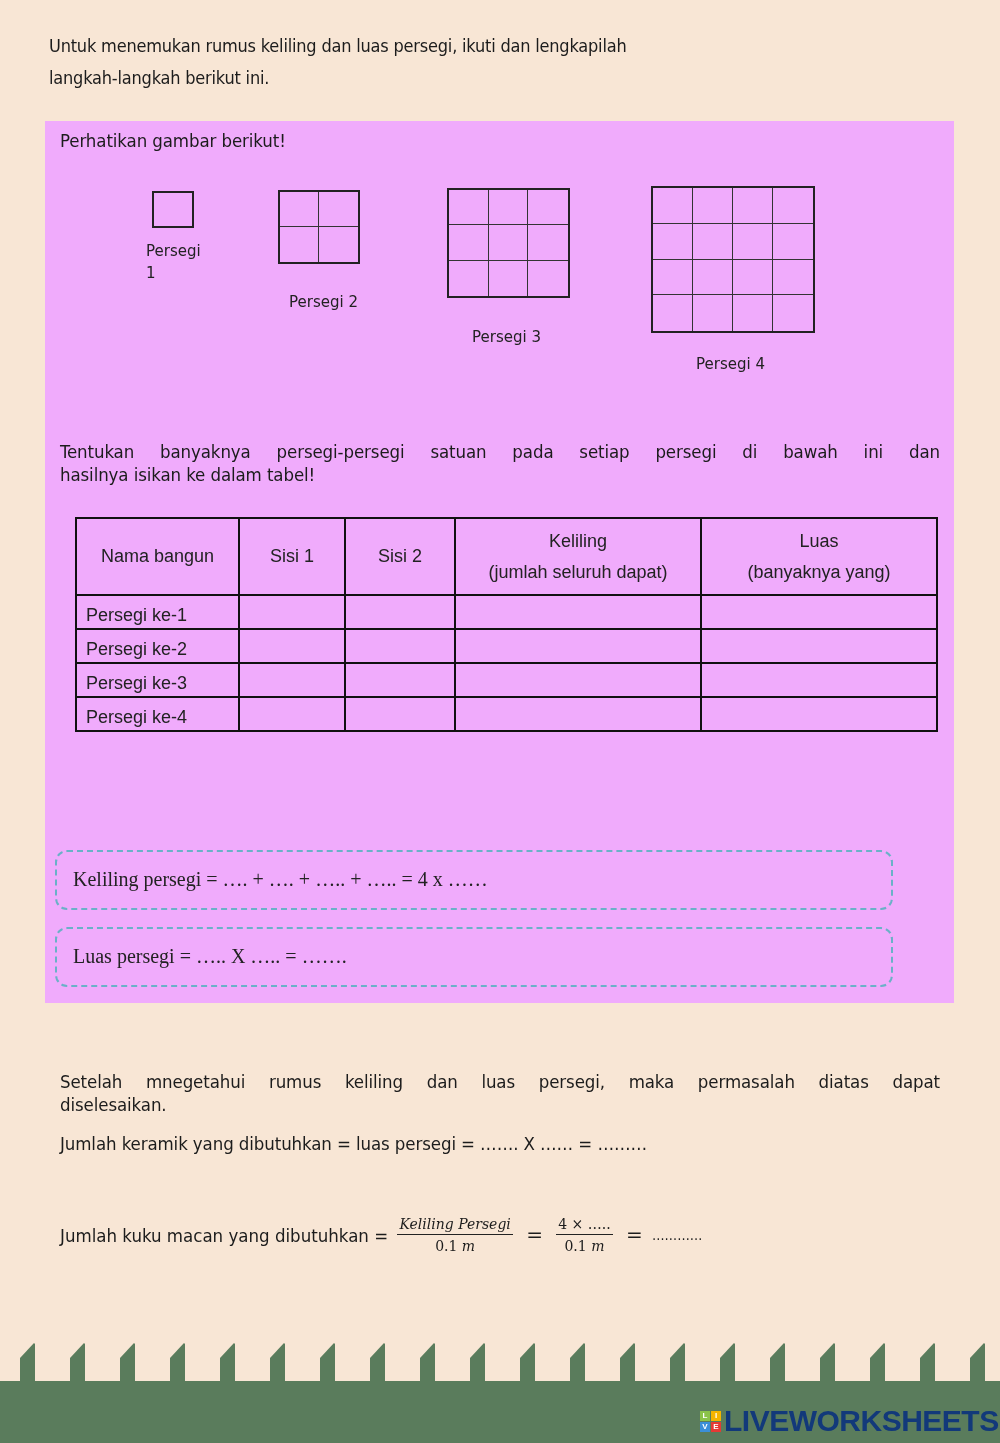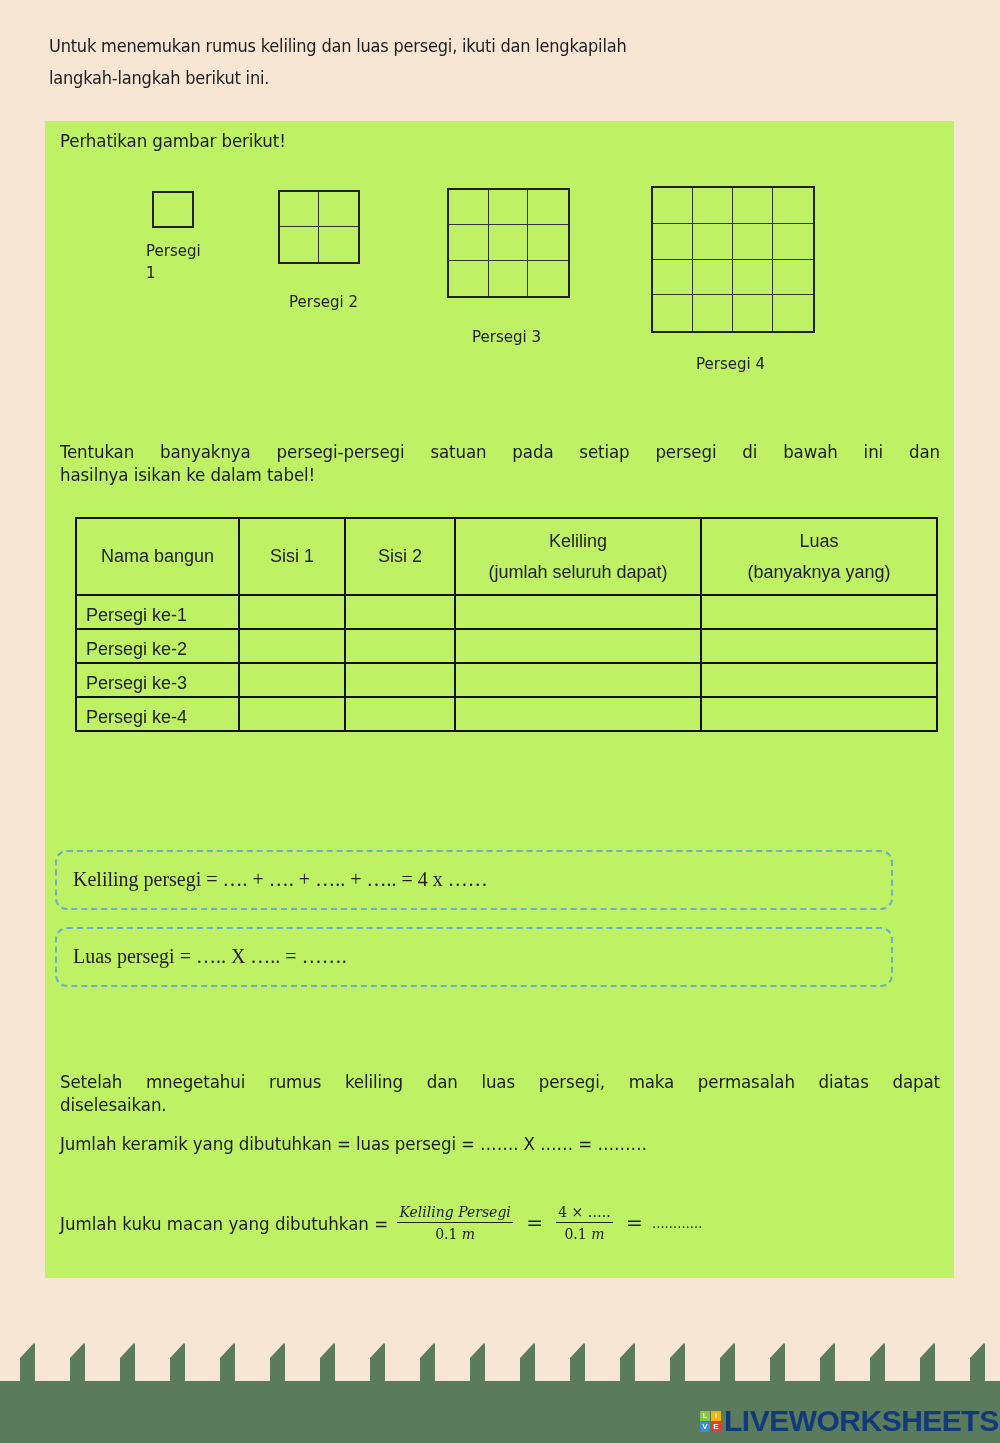--- a/index.html
+++ b/index.html
@@ -8,22 +8,22 @@
     background:#f8e6d5;
     font-family:"DejaVu Sans Condensed","DejaVu Sans", sans-serif;
     color:#1c1c1c;
   }
   .intro {
     position:absolute; left:49px; top:30px; width:900px;
     font-size:18px; line-height:32px; font-stretch:condensed;
     letter-spacing:-0.2px;
   }
   .panel {
-    position:absolute; left:45px; top:121px; width:909px; height:1157px;
-    background:#bef264;
+    position:absolute; left:45px; top:121px; width:909px; height:882px;
+    background:#f0abfc;
   }
   .p-text {
     position:absolute; left:15px; font-size:18.5px; line-height:23px;
     letter-spacing:-0.1px;
   }
   .justify { text-align:justify; text-align-last:left; width:880px; }
   
   .sq { position:absolute; border:2px solid #222; box-sizing:border-box; }
   .grid { position:absolute; display:grid; border:2px solid #222; box-sizing:border-box; }
   .grid > div { border-right:1.5px solid #333; border-bottom:1.5px solid #333; }
@@ -41,21 +41,21 @@
   table.data th { font-weight:normal; height:73px; text-align:center; line-height:31px; }
   table.data td { height:32px; padding:0 0 0 9px; vertical-align:bottom; line-height:26px; }
   
   .dash-box {
     position:absolute; left:10px; width:838px; height:60px;
     border:2px dashed #6ab1c7; border-radius:12px; box-sizing:border-box;
     font-family:"Liberation Serif", serif; font-size:20px; color:#222;text-align:center;
   }
   .dash-box span { position:absolute; left:16px; top:16px; }
   
-  .frac { display:inline-block; vertical-align:middle; text-align:center; font-family:"DejaVu Serif", serif; font-size:14px; margin:0 4px; }
+  .frac { display:inline-block; vertical-align:middle; text-align:center; font-family:"DejaVu Serif", serif; font-size:14px; margin:12px 4px; }
   .frac .num { display:block; border-bottom:1.5px solid #222; padding:0 2px 2px; font-style:italic; }
   .frac .den { display:block; padding-top:3px; }
   .eq { font-family:"DejaVu Serif", serif; font-size:20px; margin:0 4px; vertical-align:middle; }
   .formula-line { position:absolute; left:15px; top:1083px; font-size:18.5px; white-space:nowrap; }
   .formula-line .lbl { vertical-align:middle; }
   .fence { position:absolute; left:0; top:1330px; width:1000px; height:113px; }
   .logo { position:absolute; left:700px; top:1407px; height:28px; display:flex; align-items:center; }
   .logo .tiles { display:grid; grid-template-columns:10px 10px; grid-template-rows:10px 10px; gap:1px; margin-right:3px; }
   .logo .tiles div { font-family:"Liberation Sans", sans-serif; font-weight:bold; font-size:8px; color:#fff; text-align:center; line-height:10px; }
   .logo .word { font-family:"Liberation Sans", sans-serif; font-weight:bold; font-size:30px; color:#12397a; letter-spacing:-0.5px; line-height:28px; }

